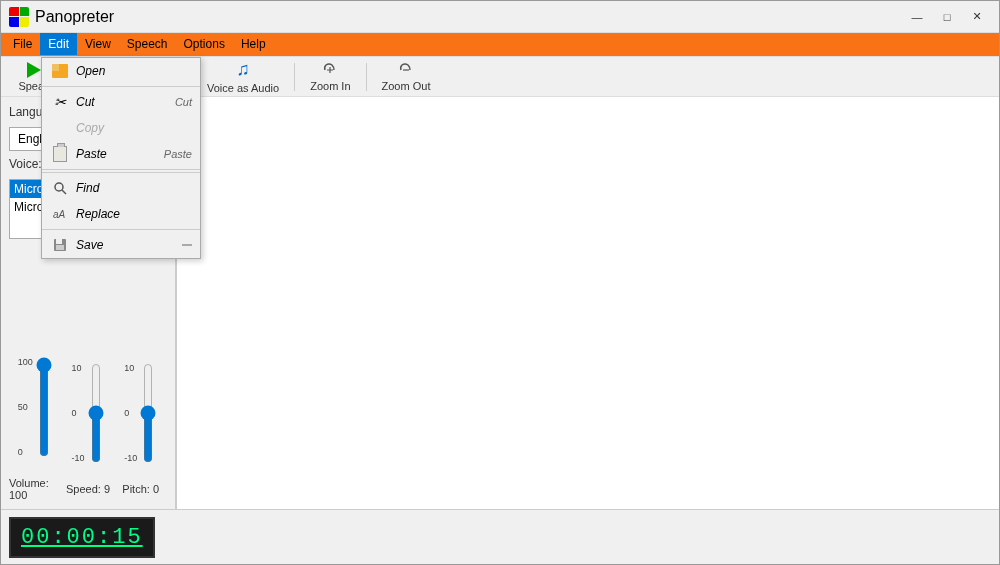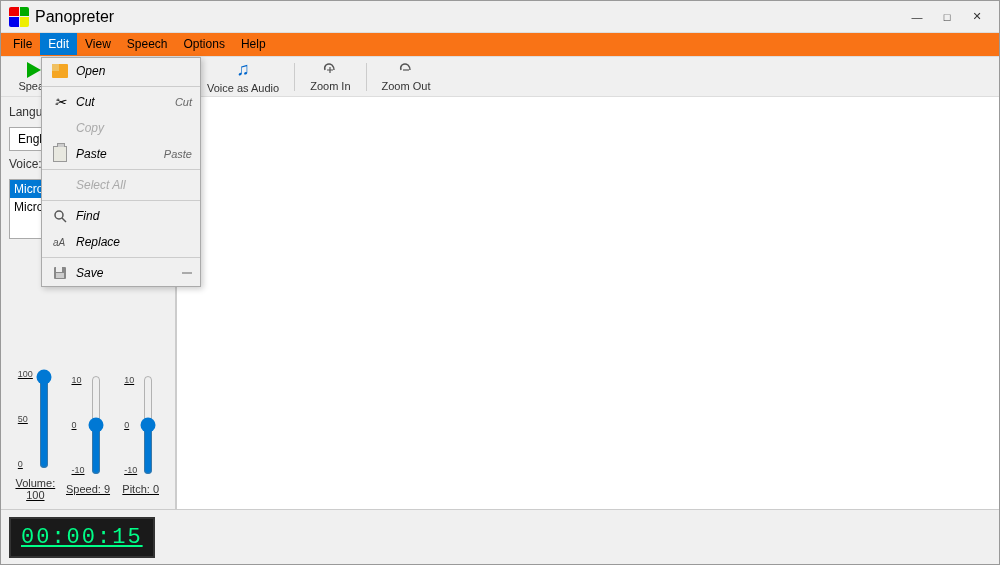--- a/index.html
+++ b/index.html
@@ -198,22 +198,21 @@
       width: 18px;
       height: 100px;
       writing-mode: vertical-lr;
       direction: rtl;
       cursor: pointer;
       accent-color: #0078d4;
     }
     .slider-name {
       font-size: 11px;
       color: #333;
-      margin-top: 8px;
-      text-align: center;
+      margin-top: 20px;
     }
     
     .text-area-wrap {
       flex: 1;
       background: white;
       border-left: 1px solid #ccc;
       overflow: hidden;
     }
     .text-area {
       width: 100%;
@@ -380,24 +379,20 @@
         <div class="icon-area">
           <div style="width:14px;height:16px;background:#e8e8e0;border:1px solid #999;position:relative;">
             <div style="position:absolute;top:-4px;left:3px;width:8px;height:4px;background:#ccc;border:1px solid #999;border-bottom:none;"></div>
           </div>
         </div>
         <span class="label-area">Paste</span>
         <span class="shortcut">Paste</span>
       </div>
       <div class="dropdown-separator"></div>
 
-      <div class="dropdown-item disabled">
-        <div class="icon-area"></div>
-        <span class="label-area">Select All</span>
-      </div>
       <div class="dropdown-separator"></div>
 
       <div class="dropdown-item">
         <div class="icon-area">
           <svg width="14" height="14" viewBox="0 0 14 14">
               <circle cx="6" cy="6" r="4" fill="none" stroke="#555" stroke-width="1.5"></circle>
               <line x1="9" y1="9" x2="13" y2="13" stroke="#555" stroke-width="1.5"></line>
             </svg>
         </div>
         <span class="label-area">Find</span>
@@ -483,21 +478,21 @@
         <option>French</option>
         <option>German</option>
       </select>
 
       <div class="panel-label">Voice:</div>
       <div class="voice-list">
         <div class="voice-item selected">Microsoft David Desktop - English (U</div>
         <div class="voice-item">Microsoft Zira Desktop - English (Uni</div>
       </div>
 
-      <div style="flex:1; display:flex; flex-direction:column; justify-content:flex-end; gap:4px;text-decoration:underline;">
+      <div style="flex:1; display:flex; flex-direction:column; justify-content:flex-end; gap:4px;">
         <div class="sliders-row">
 
           <div class="one-slider">
             <div class="slider-with-ticks">
               <div class="v-ticks">
                 <span>100</span>
                 <span>50</span>
                 <span>0</span>
               </div>
               <input type="range" class="slider-vertical" min="0" max="100" value="100" orient="vertical" style="writing-mode: vertical-lr; direction: rtl; width: 18px; height: 100px; accent-color: rgb(0, 120, 212);">

